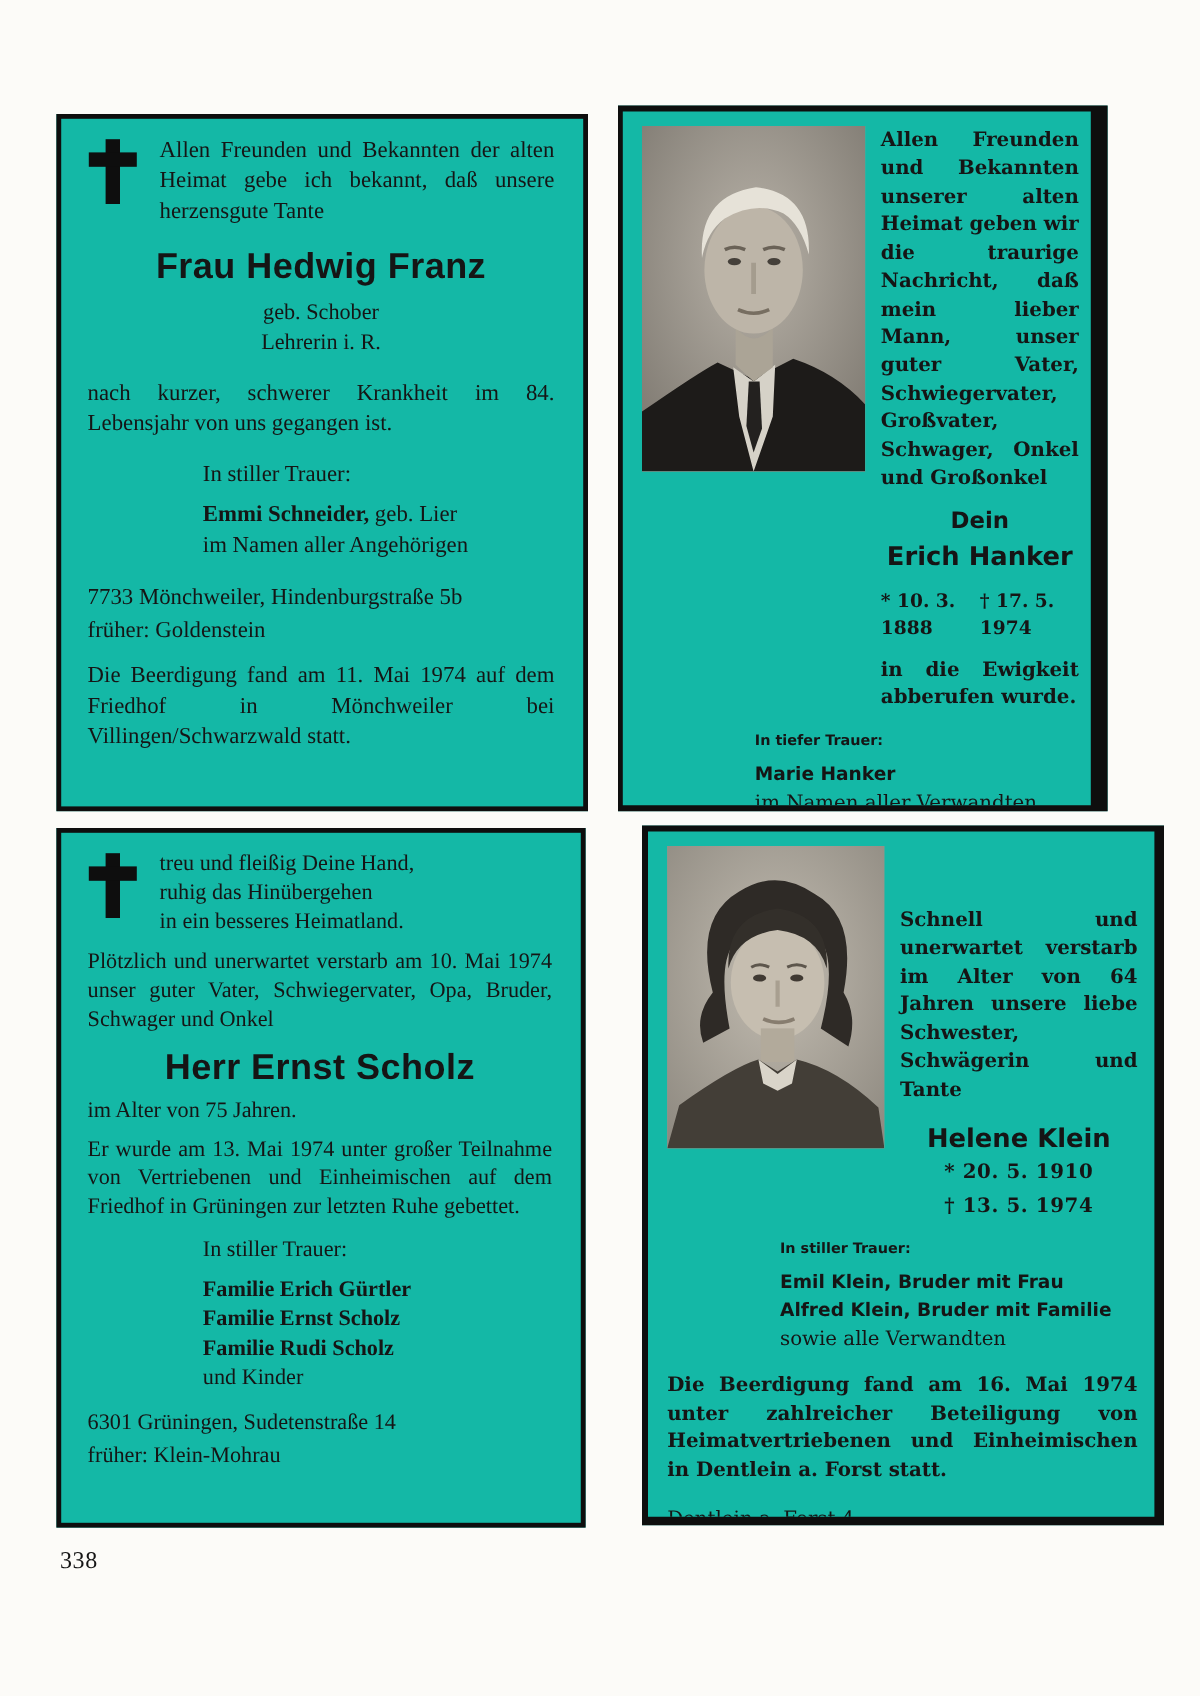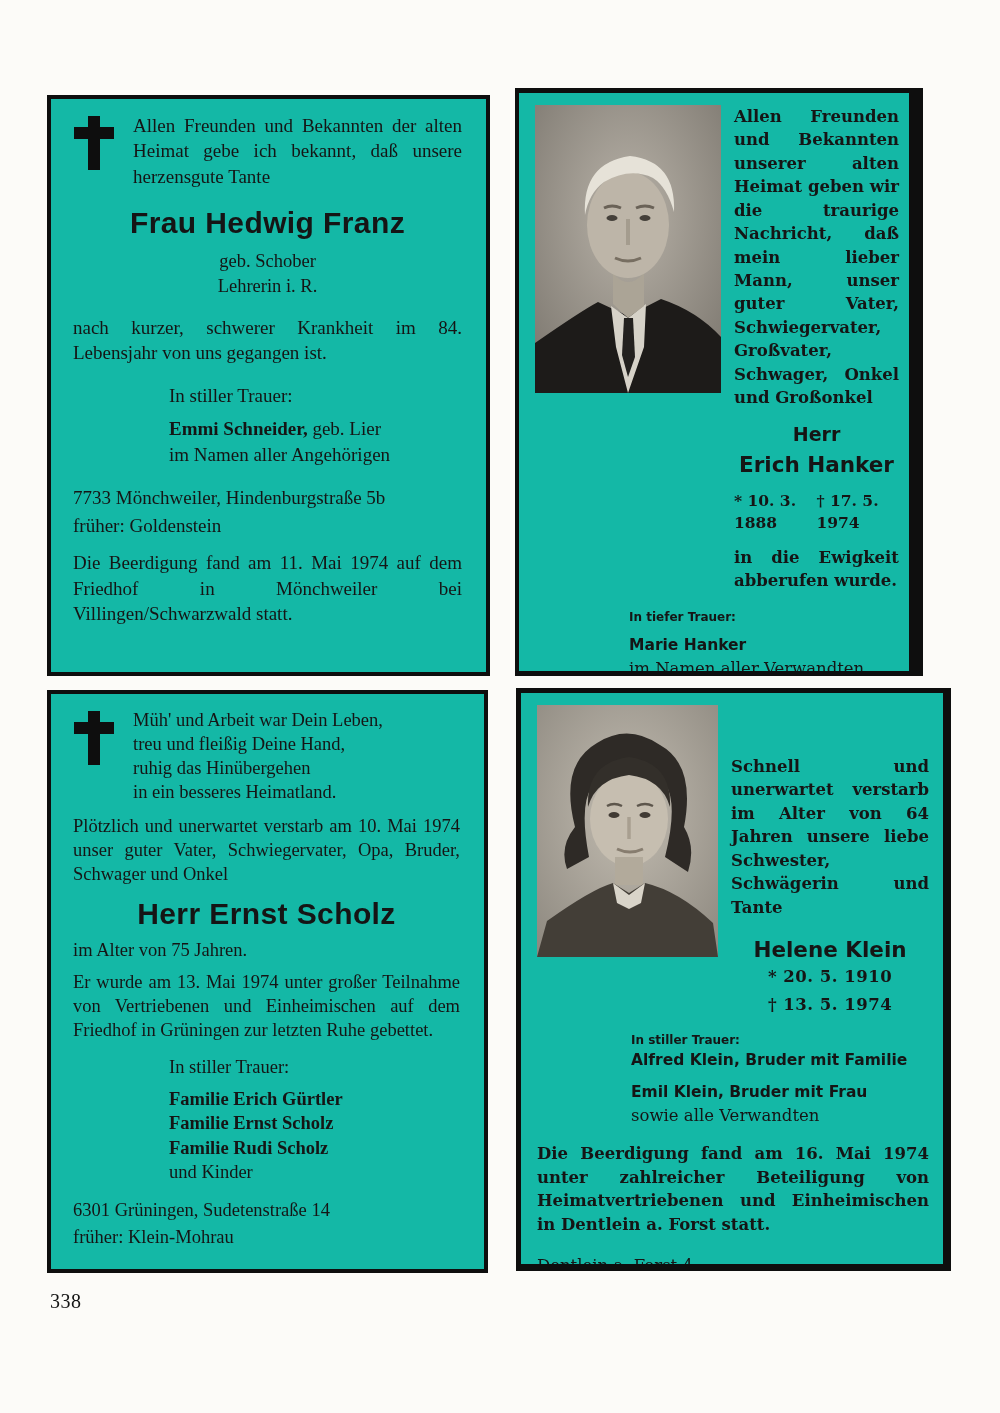--- a/index.html
+++ b/index.html
@@ -15,21 +15,21 @@
     position:absolute;
     border:4px solid #0e0e0e;
     background:#14b8a6;
     overflow:hidden;
   }
   
   #n1 { left:47px;  top:95px;  width:443px; height:581px; padding:14px 24px 10px 22px; font-size:19px;  line-height:1.33; }
   #n2 { left:515px; top:88px;  width:408px; height:588px; border-width:5px 14px 5px 4px; padding:12px 10px 10px 16px;
         font-family:"DejaVu Serif", serif; font-size:16.5px; line-height:1.42; }
   #n3 { left:47px;  top:690px; width:441px; height:583px; padding:14px 24px 10px 22px; font-size:18.5px; line-height:1.3; }
-  #n4 { left:516px; top:688px; width:435px; height:583px; border-width:5px 8px 7px 5px;  padding:12px 14px 10px 16px;
+  #n4 { left:535px; top:688px; width:435px; height:583px; border-width:5px 8px 7px 5px;  padding:12px 14px 10px 16px;
         font-family:"DejaVu Serif", serif; font-size:16.5px; line-height:1.42; }
 
   
   .row { display:flex; gap:18px; align-items:flex-start; }
   .cross { position:relative; width:42px; height:54px; flex:0 0 42px; margin-top:3px; }
   .cross::before { content:""; position:absolute; left:15px; top:0;   width:12px; height:54px; background:#0e0e0e; }
   .cross::after  { content:""; position:absolute; left:1px;  top:11px; width:40px; height:12px; background:#0e0e0e; }
 
   .just { text-align:justify; hyphens:auto; -webkit-hyphens:auto; }
   .name-sans { font-family:"Liberation Sans", sans-serif; font-weight:bold; font-size:30px;
@@ -126,21 +126,21 @@
         <ellipse cx="77" cy="113" rx="5.5" ry="3" fill="#45403a"></ellipse>
         <ellipse cx="110" cy="113" rx="5.5" ry="3" fill="#45403a"></ellipse>
         <path d="M69 103 Q77 99 86 103" stroke="#6a6257" stroke-width="3" fill="none"></path>
         <path d="M101 103 Q110 99 119 103" stroke="#6a6257" stroke-width="3" fill="none"></path>
         <path d="M93 114 L93 140" stroke="#a49c8e" stroke-width="4" fill="none"></path>
         <path d="M80 153 Q93 159 106 153" stroke="#776e61" stroke-width="3" fill="none"></path>
       </svg>
     </div>
     <div class="rcol">
       <p class="intro-r">Allen Freunden und Bekannten unserer alten Heimat geben wir die traurige Nachricht, daß mein lieber Mann, unser guter Vater, Schwiegervater, Großvater, Schwager, Onkel und Großonkel</p>
-      <p class="title-r">Herr</p>
+      <p class="title-r">Dein</p>
       <h2 class="name-r">Erich Hanker</h2>
       <p class="dates-row">
         <span>* 10. 3. 1888</span>
         <span>† 17. 5. 1974</span>
       </p>
       <p class="body-r">in die Ewigkeit abberufen wurde.</p>
     </div>
   </div>
   <div class="mourn-r">
     <p class="lbl-r">In tiefer Trauer:</p>
@@ -150,21 +150,20 @@
   <div class="addr-r">
     <p>1020 Wien, Kleine Sperlgasse 8</p>
 
   </div>
 </div>
 
 <div class="notice" id="n3">
   <div class="row">
     <span class="cross"></span>
     <div class="verse">
-      <p>Müh' und Arbeit war Dein Leben,</p>
       <p>treu und fleißig Deine Hand,</p>
       <p>ruhig das Hinübergehen</p>
       <p>in ein besseres Heimatland.</p>
     </div>
   </div>
   <p class="just n-intro">Plötzlich und unerwartet verstarb am 10. Mai 1974 unser guter Vater, Schwiegervater, Opa, Bruder, Schwager und Onkel</p>
   <h2 class="name-sans">Herr Ernst Scholz</h2>
   <p>im Alter von 75 Jahren.</p>
   <p class="just n-body2">Er wurde am 13. Mai 1974 unter großer Teilnahme von Vertriebenen und Einheimischen auf dem Friedhof in Grüningen zur letzten Ruhe gebettet.</p>
   <div class="mourn">
@@ -207,22 +206,22 @@
     </div>
     <div class="rcol4">
       <p class="intro-r">Schnell und unerwartet verstarb im Alter von 64 Jahren unsere liebe Schwester, Schwägerin und Tante</p>
       <h2 class="name-r">Helene Klein</h2>
       <p class="dates-c">* 20. 5. 1910</p>
       <p class="dates-c">† 13. 5. 1974</p>
     </div>
   </div>
   <div class="mourn-r">
     <p class="lbl-r">In stiller Trauer:</p>
+    <p class="mname first">Emil Klein, Bruder mit Frau</p>
     <p class="mname">Alfred Klein, Bruder mit Familie</p>
-    <p class="mname first">Emil Klein, Bruder mit Frau</p>
     <p>sowie alle Verwandten</p>
   </div>
   <p class="body-r4">Die Beerdigung fand am 16. Mai 1974 unter zahlreicher Beteiligung von Heimatvertriebenen und Einheimischen in Dentlein a. Forst statt.</p>
   <div class="addr-r">
     <p>Dentlein a. Forst 4</p>
 
   </div>
 </div>
 
 <div class="page-num">338</div>

